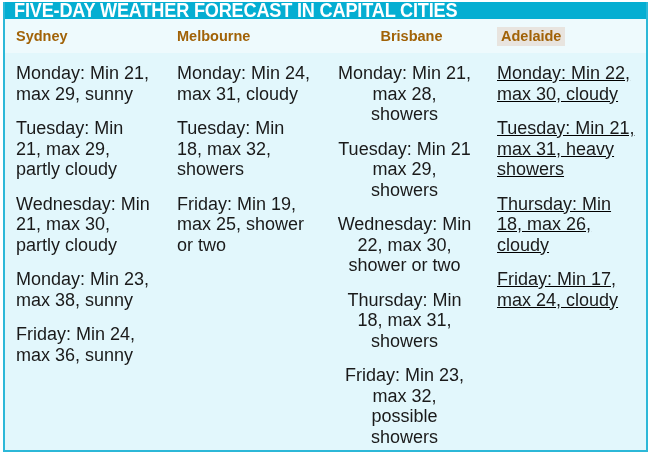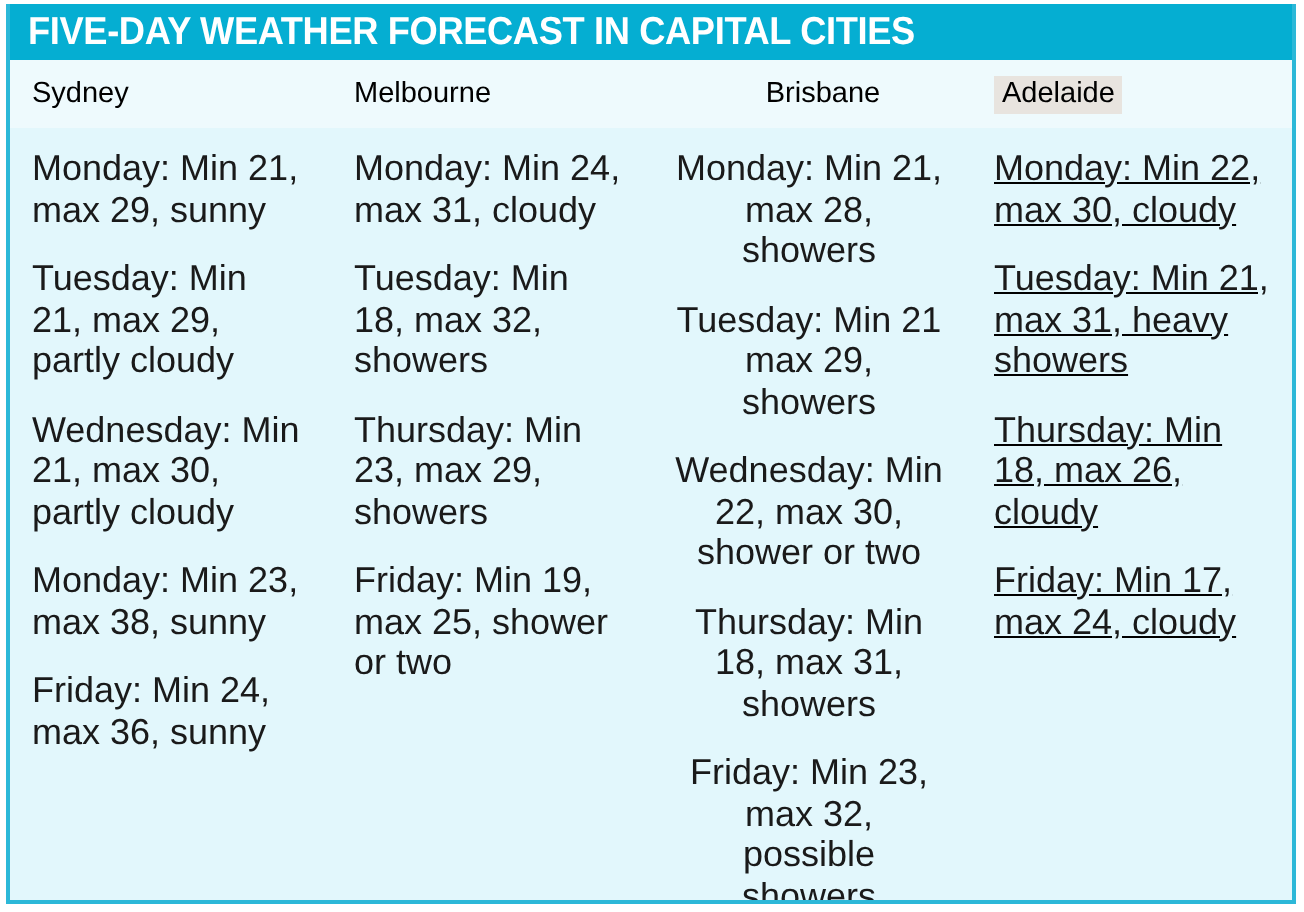--- a/index.html
+++ b/index.html
@@ -25,21 +25,21 @@
     box-sizing: border-box;
     border-left: 2px solid #2CB8D8;
     border-bottom: 2px solid #2CB8D8;
     border-right: 2px solid #2CB8D8;
     background: #E2F7FC;
     overflow: hidden;
   }
 
   
   .title-bar {
-    height: 28px;
+    height: 17px;
     background: #05AED2;
     display: flex;
     align-items: center;
     padding-left: 9px;
     box-sizing: border-box;
   }
   .title-text {
     color: #ffffff;
     font-family: "Liberation Sans Narrow", "Liberation Sans", sans-serif;
     font-weight: bold;
@@ -54,22 +54,22 @@
   .header-row {
     display: flex;
     height: 34px;
     background: #EEFAFD;
     align-items: center;
   }
   .header-cell {
     box-sizing: border-box;
     padding-left: 11px;
     font-size: 14.5px;
-    font-weight: normal;
-    color: #000000;
+    font-weight: bold;
+    color: #a16207;
     white-space: nowrap;
   }
   .header-cell > span.hl {
     background: #E8E4DF;
     padding: 1px 4px 2px 4px;
   }
   .c0 { width: 161px; }
   .c1 { width: 160px; }
   .c2 { width: 160px; text-align: center; }
   .c3 { width: 160px; }
@@ -124,21 +124,20 @@
       <p class="entry">Monday: Min 21, max 29, sunny</p>
       <p class="entry">Tuesday: Min 21, max 29, partly cloudy</p>
       <p class="entry">Wednesday: Min 21, max 30, partly cloudy</p>
       <p class="entry">Monday: Min 23, max 38, sunny</p>
       <p class="entry">Friday: Min 24, max 36, sunny</p>
     </div>
 
     <div class="col c1">
       <p class="entry">Monday: Min 24, max 31, cloudy</p>
       <p class="entry">Tuesday: Min 18, max 32, showers</p>
-      <p class="entry">Thursday: Min 23, max 29, showers</p>
       <p class="entry">Friday: Min 19, max 25, shower or two</p>
     </div>
 
     <div class="col c2">
       <p class="entry">Monday: Min 21, max 28, showers</p>
       <p class="entry">Tuesday: Min 21 max 29, showers</p>
       <p class="entry">Wednesday: Min 22, max 30, shower or two</p>
       <p class="entry">Thursday: Min 18, max 31, showers</p>
       <p class="entry">Friday: Min 23, max 32, possible showers</p>
     </div>

